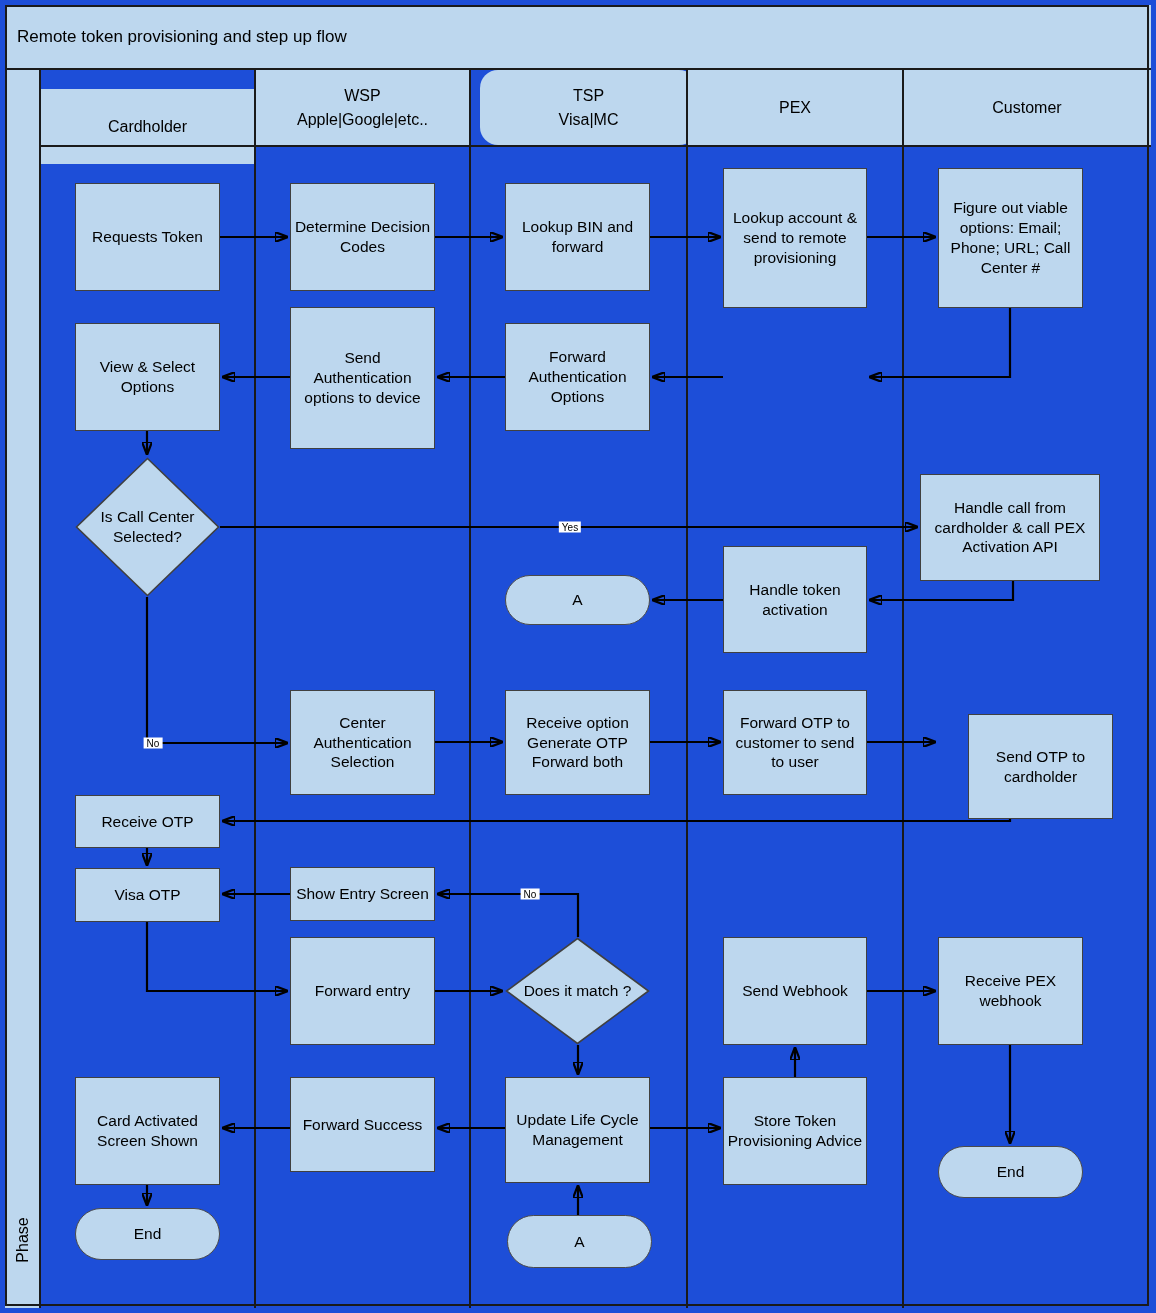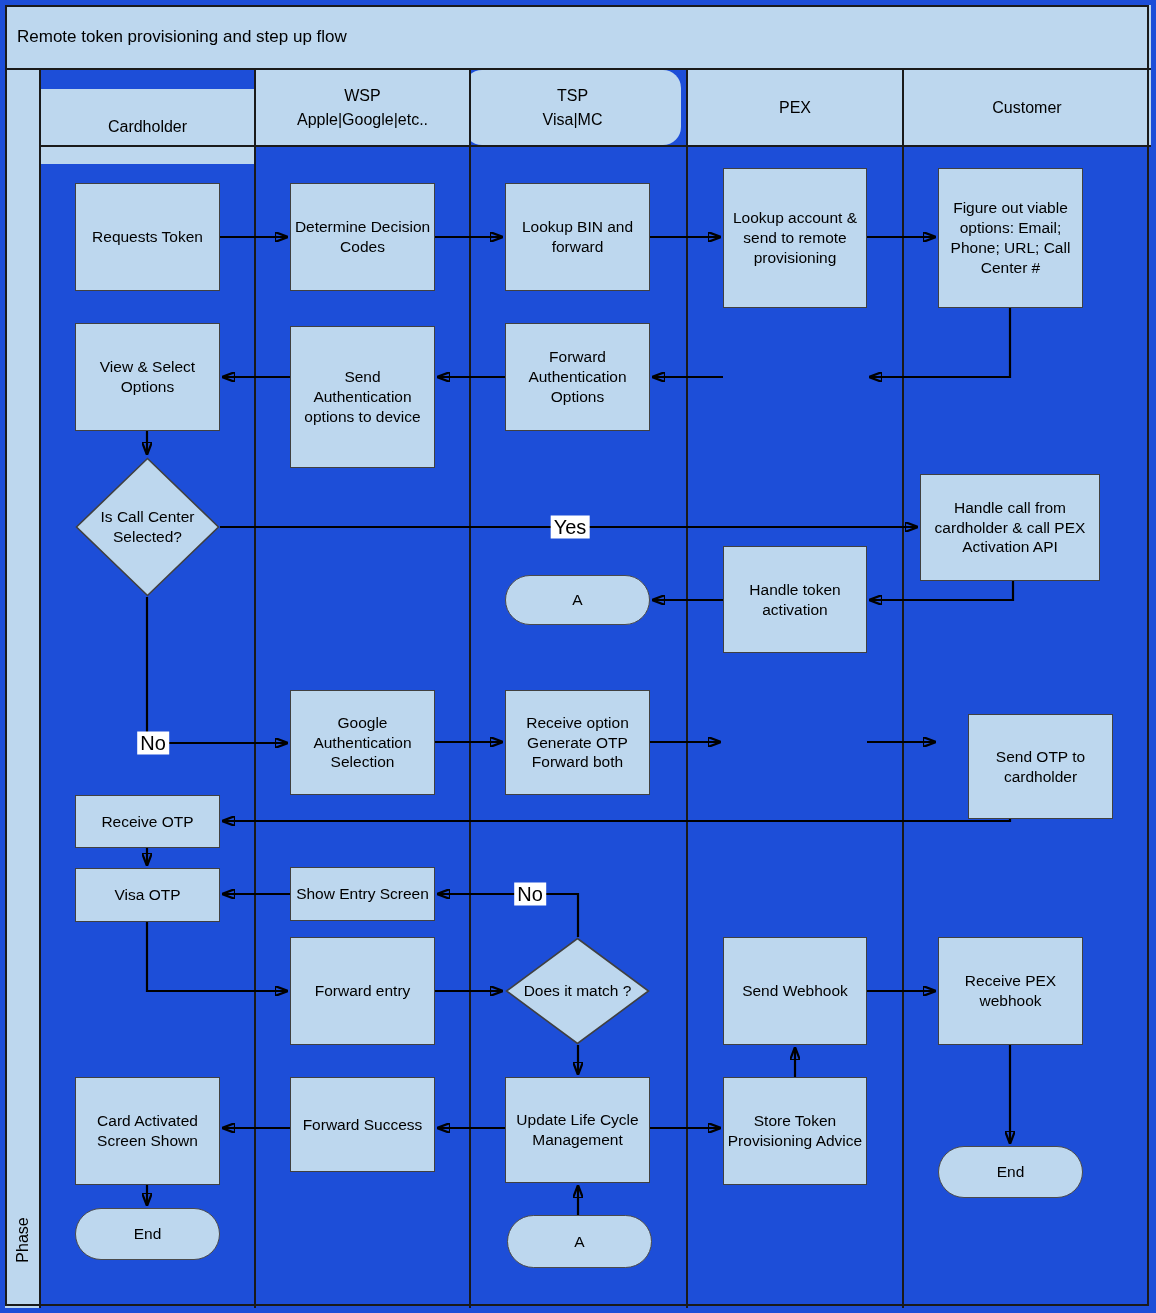--- a/index.html
+++ b/index.html
@@ -14,21 +14,21 @@
   .vline{position:absolute;top:70px;height:1238px;width:0;border-left:2px solid #1a1a1a;}
   .hline{position:absolute;left:40px;top:145px;width:1111px;height:0;border-top:2px solid #1a1a1a;}
   .node{position:absolute;background:#bdd7ee;border:1.6px solid #404040;box-sizing:border-box;display:flex;align-items:center;justify-content:center;text-align:center;z-index:2;}
   .node-label{font-size:15.5px;line-height:1.28;white-space:pre-line;padding:2px 3px;}
   .terminator{border-radius:28px;border:1.4px solid #4a4a4a;}
   .diamond{background:transparent;border:none;}
   .diamond svg{position:absolute;left:0;top:0;}
   .diamond .node-label{position:relative;z-index:2;}
   #connectors{position:absolute;left:0;top:0;z-index:1;}
   #connectors path{stroke:#000;stroke-width:2.2;fill:none;}
-  .edge-label{position:absolute;transform:translate(-50%,-50%);background:#fff;padding:0 3px;font-size:20px;z-index:3;}
+  .edge-label{position:absolute;transform:translate(-50%,-50%);background:#fff;padding:0 3px;font-size:10px;z-index:3;}
 </style>
 </head>
 <body>
 
 <div id="stage">
 
   <div class="titlebar">
     <span>Remote token provisioning and step up flow</span>
   </div>
 
@@ -38,21 +38,21 @@
     </div>
 
   <div class="lane-header" style="left:40px;width:215px;margin-top:19px;">
     <span>Cardholder</span>
       <span></span>
   </div>
   <div class="lane-header" style="left:255px;width:215px;">
     <span>WSP</span>
       <span>Apple|Google|etc..</span>
   </div>
-  <div class="lane-header" style="left:464px;width:217px;border-radius:18px;">
+  <div class="lane-header" style="left:480px;width:217px;border-radius:18px;">
     <span>TSP</span>
       <span>Visa|MC</span>
   </div>
   <div class="lane-header" style="left:687px;width:216px;">
     <span>PEX</span>
       <span></span>
   </div>
   <div class="lane-header" style="left:903px;width:248px;">
     <span>Customer</span>
       <span></span>
@@ -129,25 +129,25 @@
   <div class="node" style="left:75px;top:1077px;width:145px;height:108px;">
       <span class="node-label">Card Activated Screen Shown</span>
     </div>
   <div class="node terminator" style="left:75px;top:1208px;width:145px;height:52px;">
       <span class="node-label">End</span>
     </div>
 
   <div class="node" style="left:290px;top:183px;width:145px;height:108px;">
       <span class="node-label">Determine Decision Codes</span>
     </div>
-  <div class="node" style="left:290px;top:307px;width:145px;height:142px;margin-top:19px;">
+  <div class="node" style="left:290px;top:307px;width:145px;height:142px;">
       <span class="node-label">Send Authentication options to device</span>
     </div>
   <div class="node" style="left:290px;top:690px;width:145px;height:105px;">
-      <span class="node-label">Google Authentication Selection</span>
+      <span class="node-label">Center Authentication Selection</span>
     </div>
   <div class="node" style="left:290px;top:867px;width:145px;height:54px;">
       <span class="node-label">Show Entry Screen</span>
     </div>
   <div class="node" style="left:290px;top:937px;width:145px;height:108px;text-align:right;">
       <span class="node-label">Forward entry</span>
     </div>
   <div class="node" style="left:290px;top:1077px;width:145px;height:95px;">
       <span class="node-label">Forward Success</span>
     </div>
@@ -178,20 +178,23 @@
   <div class="node terminator" style="left:507px;top:1215px;width:145px;height:53px;">
       <span class="node-label">A</span>
     </div>
 
   <div class="node" style="left:723px;top:168px;width:144px;height:140px;">
       <span class="node-label">Lookup account &amp; send to remote provisioning</span>
     </div>
   <div class="node" style="left:723px;top:546px;width:144px;height:107px;">
       <span class="node-label">Handle token activation</span>
     </div>
+  <div class="node" style="left:723px;top:690px;width:144px;height:105px;">
+      <span class="node-label">Forward OTP to customer to send to user</span>
+    </div>
   <div class="node" style="left:723px;top:937px;width:144px;height:108px;">
       <span class="node-label">Send Webhook</span>
     </div>
   <div class="node" style="left:723px;top:1077px;width:144px;height:108px;">
       <span class="node-label">Store Token Provisioning Advice</span>
     </div>
 
   <div class="node" style="left:938px;top:168px;width:145px;height:140px;">
       <span class="node-label">Figure out viable options: Email; Phone; URL; Call Center #</span>
     </div>

